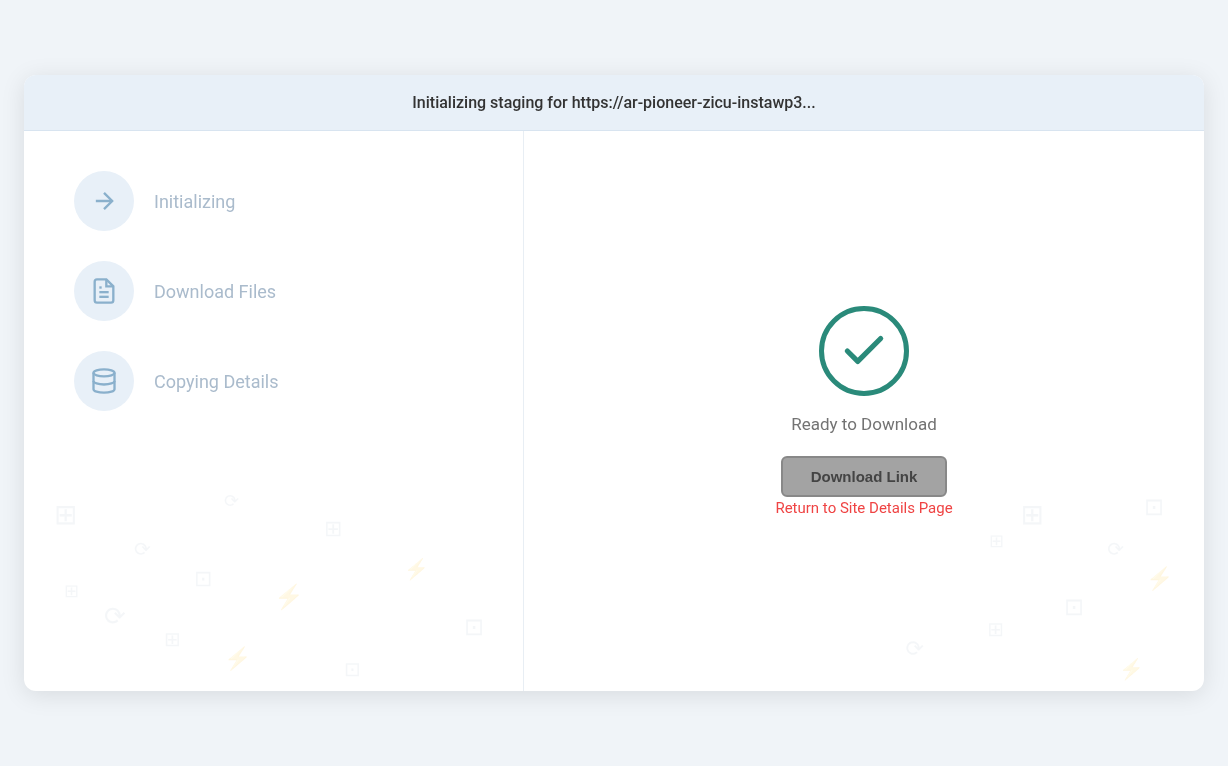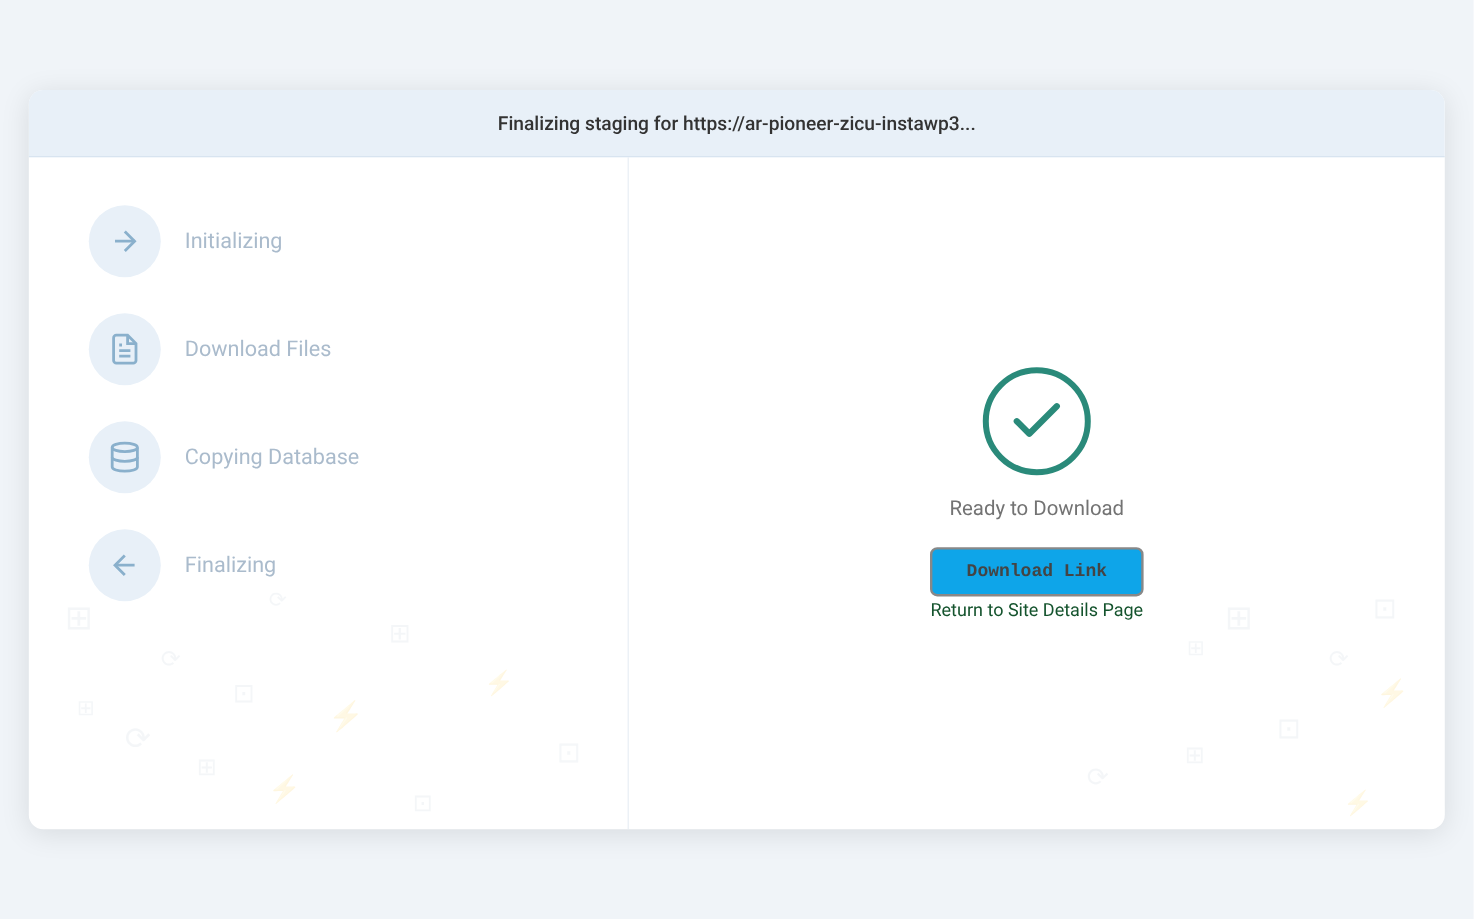--- a/index.html
+++ b/index.html
@@ -120,34 +120,33 @@
 
     .ready-text {
       font-size: 17px;
       color: #737373;
       margin-bottom: 22px;
       font-weight: 400;
     }
 
     .download-btn {
       border: 2px solid #888;
-      background: #0ea5e9;
+      background: #a3a3a3;
       color: #444;
       font-size: 15px;
       font-weight: 600;
       padding: 10px 28px;
       border-radius: 6px;
       cursor: pointer;
       margin-bottom: 2px;
       transition: all 0.2s;
-      font-family: Liberation Mono, monospace;
     }
 
     .return-link {
-      color: #14532d;
+      color: #ef4444;
       font-size: 15px;
       text-decoration: none;
       cursor: pointer;
     }
 
     
     .bg-icons {
       position: absolute;
       top: 0; left: 0; right: 0; bottom: 0;
       pointer-events: none;
@@ -185,21 +184,21 @@
     .bg-icon.r7 { bottom: 10px; right: 60px; font-size: 20px; }
     .bg-icon.r8 { bottom: 170px; right: 40px; font-size: 24px; }
     .bg-icon.r9 { bottom: 140px; right: 200px; font-size: 18px; }
   </style>
 </head>
 <body>
 
 <div class="modal-container">
 
   <div class="modal-header">
-    <span class="modal-header-title">Finalizing staging for https://ar-pioneer-zicu-instawp3...</span>
+    <span class="modal-header-title">Initializing staging for https://ar-pioneer-zicu-instawp3...</span>
   </div>
 
   <div class="modal-body">
 
     <div class="left-panel">
 
       <div class="bg-icons">
         <span class="bg-icon l1">⊞</span>
         <span class="bg-icon l2">⟳</span>
         <span class="bg-icon l3">⊡</span>
@@ -241,32 +240,23 @@
         </div>
 
         <div class="step-item">
           <div class="step-icon-circle">
             <svg viewBox="0 0 24 24" fill="none" stroke="currentColor" stroke-width="2">
               <ellipse cx="12" cy="5" rx="9" ry="3"></ellipse>
               <path d="M21 12c0 1.66-4 3-9 3s-9-1.34-9-3"></path>
               <path d="M3 5v14c0 1.66 4 3 9 3s9-1.34 9-3V5"></path>
             </svg>
           </div>
-          <span class="step-label">Copying Database</span>
-        </div>
-
-        <div class="step-item">
-          <div class="step-icon-circle">
-            <svg viewBox="0 0 24 24" fill="none" stroke="currentColor" stroke-width="2">
-              <line x1="19" y1="12" x2="5" y2="12"></line>
-              <polyline points="12 19 5 12 12 5"></polyline>
-            </svg>
-          </div>
-          <span class="step-label">Finalizing</span>
-        </div>
+          <span class="step-label">Copying Details</span>
+        </div>
+
 
       </div>
     </div>
 
     <div class="right-panel">
 
       <div class="bg-icons">
         <span class="bg-icon r1">⊞</span>
         <span class="bg-icon r2">⟳</span>
         <span class="bg-icon r3">⚡</span>

